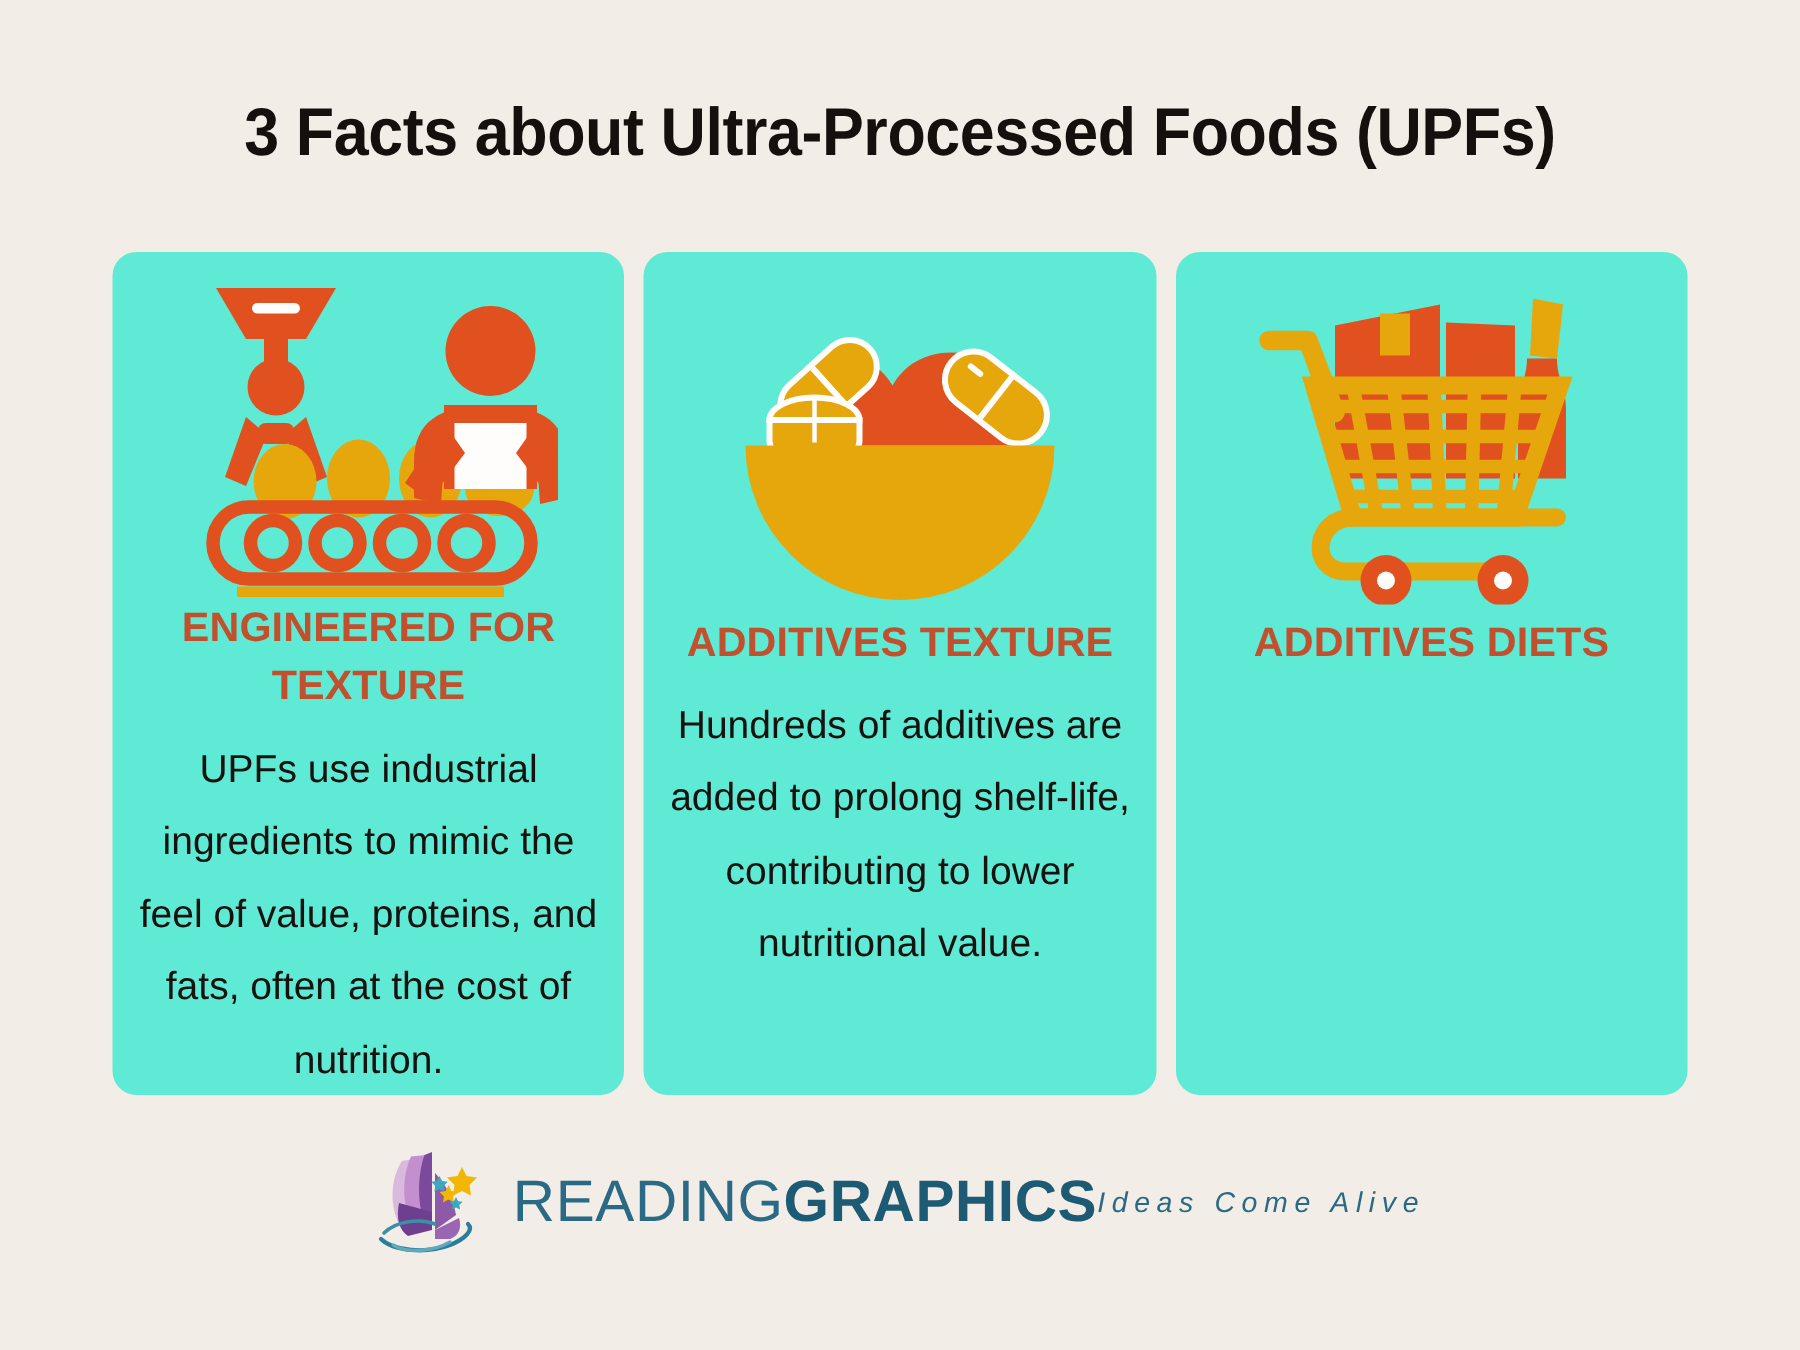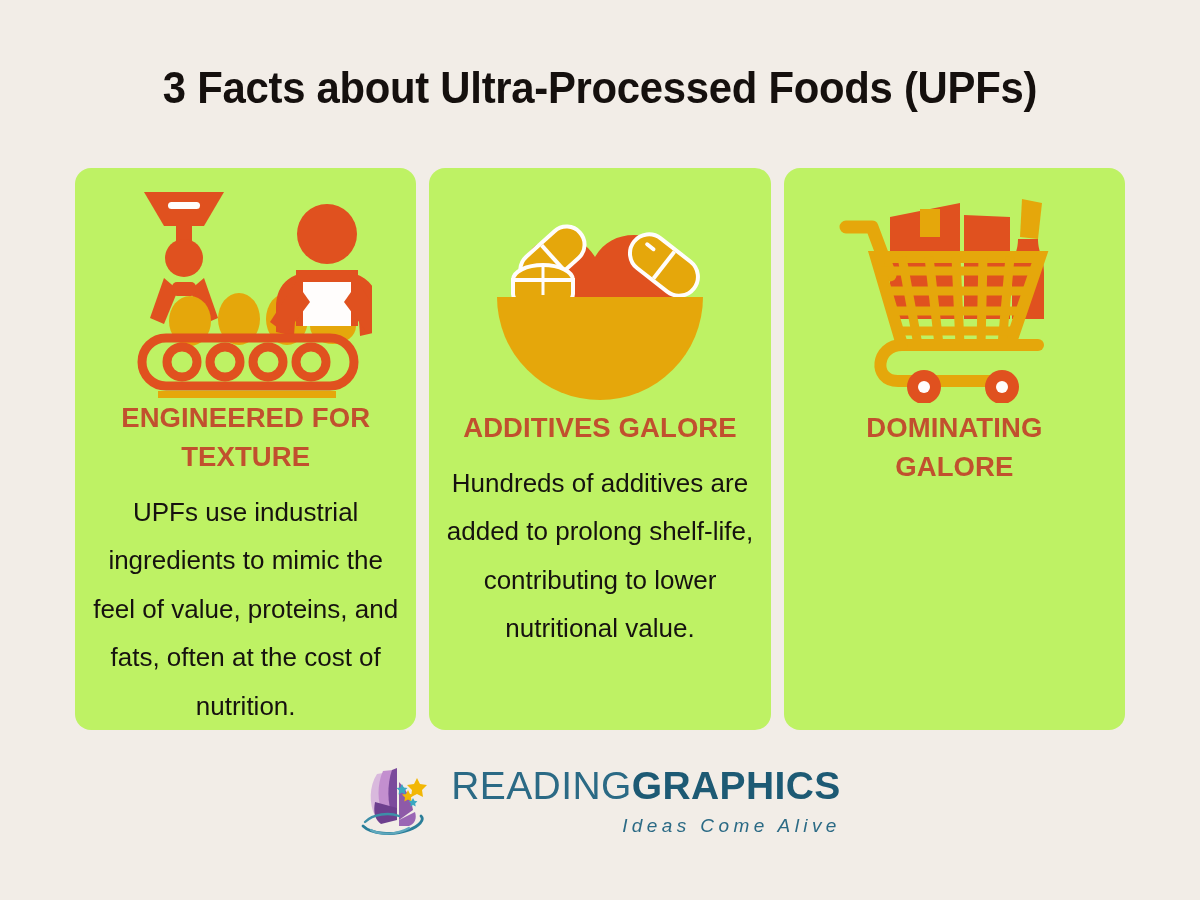--- a/index.html
+++ b/index.html
@@ -44,21 +44,21 @@
     position: absolute;
     top: 168px;
     left: 75px;
     width: 1050px;
     height: 562px;
     display: flex;
     gap: 13px;
   }
   .card {
     flex: 1 1 0;
-    background: #bef264;
+    background: #5eead4;
     border-radius: 16px;
     display: flex;
     flex-direction: column;
     align-items: center;
     box-sizing: border-box;
     padding: 18px 14px 16px 14px;
     overflow: hidden;
   }
 
   .icon-wrap {
@@ -99,22 +99,22 @@
     justify-content: center;
     gap: 14px;
   }
   .logo-mark {
     width: 78px;
     height: 76px;
     flex: none;
   }
   .logo-text {
     display: flex;
-    flex-direction: column;
-    align-items: flex-end;
+    flex-direction: row;
+    align-items: flex-start;
     margin-top: 2px;
   }
   .wordmark {
     font-size: 39px;
     line-height: 1;
     letter-spacing: 0.4px;
     white-space: nowrap;
   }
   .wm-light { color: #2b6a85; font-weight: normal; }
   .wm-bold  { color: #1d5a74; font-weight: bold; }
@@ -203,21 +203,21 @@
 
           <g transform="rotate(38 186 72)">
             <rect x="150" y="54" width="76" height="38" rx="19" fill="#e5a70b" stroke="#fffdfc" stroke-width="4"></rect>
             <line x1="188" y1="56" x2="188" y2="90" stroke="#fffdfc" stroke-width="4"></line>
             <rect x="160" y="65" width="12" height="4" rx="2" fill="#fffdfc"></rect>
           </g>
 
           <path d="M20 106 H226 A103 103 0 0 1 20 106 Z" fill="#e5a70b"></path>
         </svg>
       </div>
-      <h2 class="card-heading">ADDITIVES GALORE</h2>
+      <h2 class="card-heading">ADDITIVES TEXTURE</h2>
       <p class="card-body">Hundreds of additives are added to prolong shelf-life, contributing to lower nutritional value.</p>
     </div>
 
     <div class="card">
       <div class="icon-wrap">
         <svg width="244" height="212" viewBox="0 0 244 212" xmlns="http://www.w3.org/2000/svg">
 
           <g>
 
             <path d="M58 26 L128 12 L128 128 L58 128 Z" fill="#e0511f"></path>
@@ -251,21 +251,21 @@
 
           <path d="M70 154 H206" fill="none" stroke="#e5a70b" stroke-width="12" stroke-linecap="round"></path>
           <path d="M70 154 C44 154 40 190 66 190 H172" fill="none" stroke="#e5a70b" stroke-width="12" stroke-linecap="round"></path>
 
           <circle cx="92" cy="196" r="17" fill="#e0511f"></circle>
           <circle cx="92" cy="196" r="6" fill="#fffdfc"></circle>
           <circle cx="170" cy="196" r="17" fill="#e0511f"></circle>
           <circle cx="170" cy="196" r="6" fill="#fffdfc"></circle>
         </svg>
       </div>
-      <h2 class="card-heading">DOMINATING GALORE</h2>
+      <h2 class="card-heading">ADDITIVES DIETS</h2>
     </div>
 
   </div>
 
   <div class="logo">
     <svg class="logo-mark" viewBox="0 0 78 76" xmlns="http://www.w3.org/2000/svg">
 
       <path d="M18 12 C10 24 10 42 16 54 L30 48 C25 36 25 22 30 10 Z" fill="#d9b9dd"></path>
       <path d="M24 9 C18 22 18 40 24 52 L34 48 C29 36 29 20 34 8 Z" fill="#c38fcf"></path>
 

